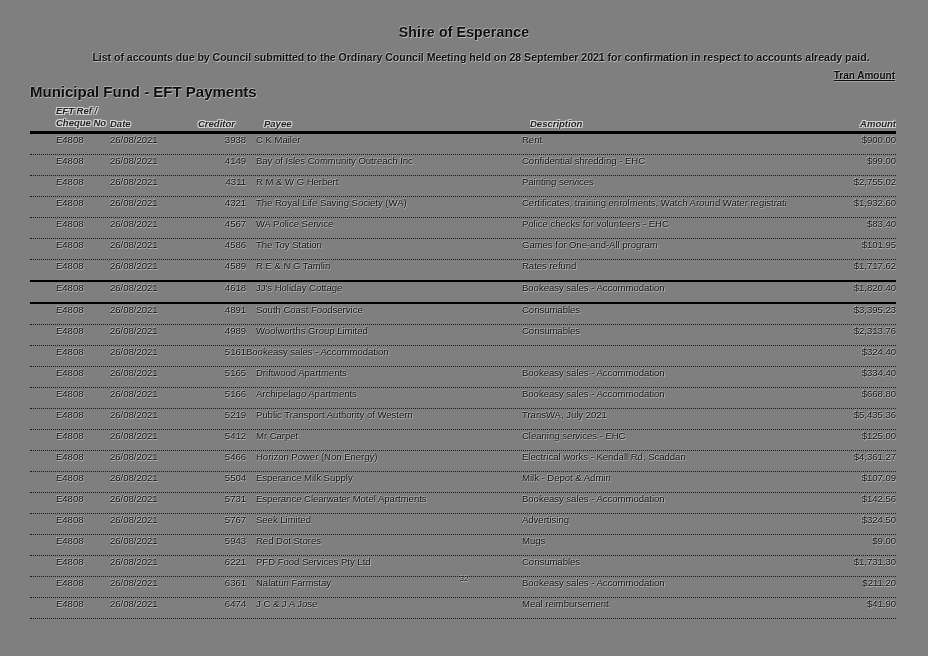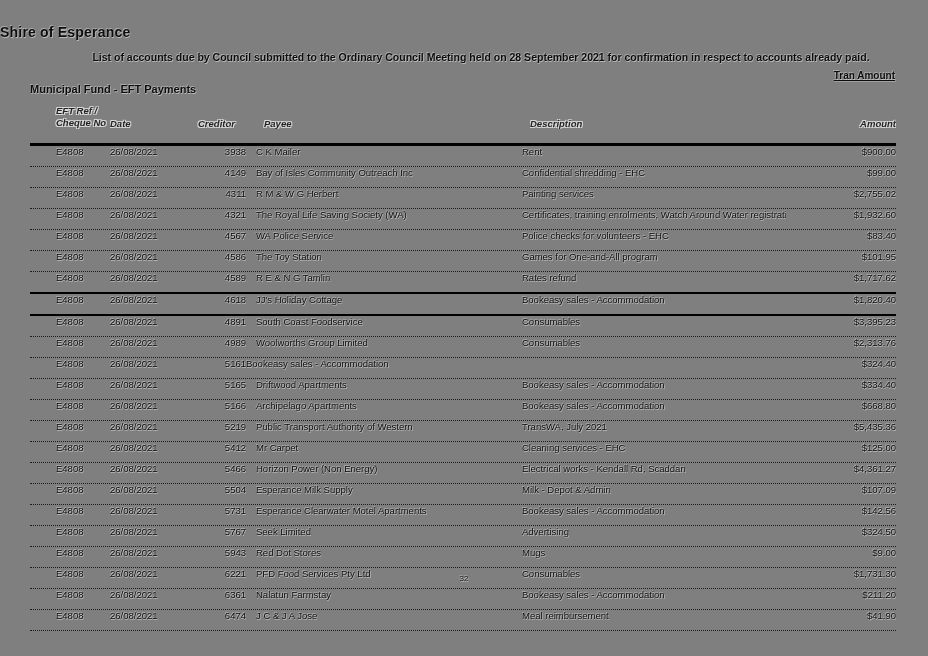--- a/index.html
+++ b/index.html
@@ -8,40 +8,40 @@
     background:#7f7f7f;
     font-family:"Liberation Sans", sans-serif;
     color:#0d0d0d;
     overflow:hidden;
     -webkit-font-smoothing:antialiased;
   }
   .sheet{position:relative;width:928px;height:656px;}
   .halo{text-shadow:0.6px 0.6px 0 rgba(255,255,255,0.45), -0.6px -0.6px 0 rgba(255,255,255,0.35);}
   .doc-title{
     position:absolute;top:24px;left:0;width:100%;
-    text-align:left;font-size:14px;font-weight:bold;letter-spacing:0.2px;
+    text-align:center;font-size:14px;font-weight:bold;letter-spacing:0.2px;
   }
   .doc-subtitle{
     position:absolute;top:51px;left:17px;width:100%;
     text-align:center;font-size:10.5px;font-weight:bold;
   }
   .tran-amount{
     position:absolute;top:70px;right:33px;
     font-size:10px;font-weight:bold;text-decoration:underline;
   }
   .section-title{
     position:absolute;top:83px;left:30px;
-    font-size:11px;font-weight:bold;
+    font-size:15px;font-weight:bold;
   }
   .table-wrap{position:absolute;top:98px;left:30px;width:866px;}
   .thead{
     display:flex;align-items:flex-end;
     font-size:9.5px;font-weight:bold;font-style:italic;
     color:#222;
-    padding-bottom:14px;
+    padding-bottom:2px;
     border-bottom:3px solid #000;
     text-shadow:-1px -1px 0 #d9d9d9, 1px -1px 0 #d9d9d9, -1px 1px 0 #d9d9d9, 1px 1px 0 #d9d9d9, 0 0 1px #d9d9d9;
   }
   .trow{
     display:flex;
     height:20px;
     font-size:9.5px;
     border-bottom:1.6px dotted #1c1c1c;
   }
   .trow.solid-sep{border-bottom:2.4px solid #000;}

